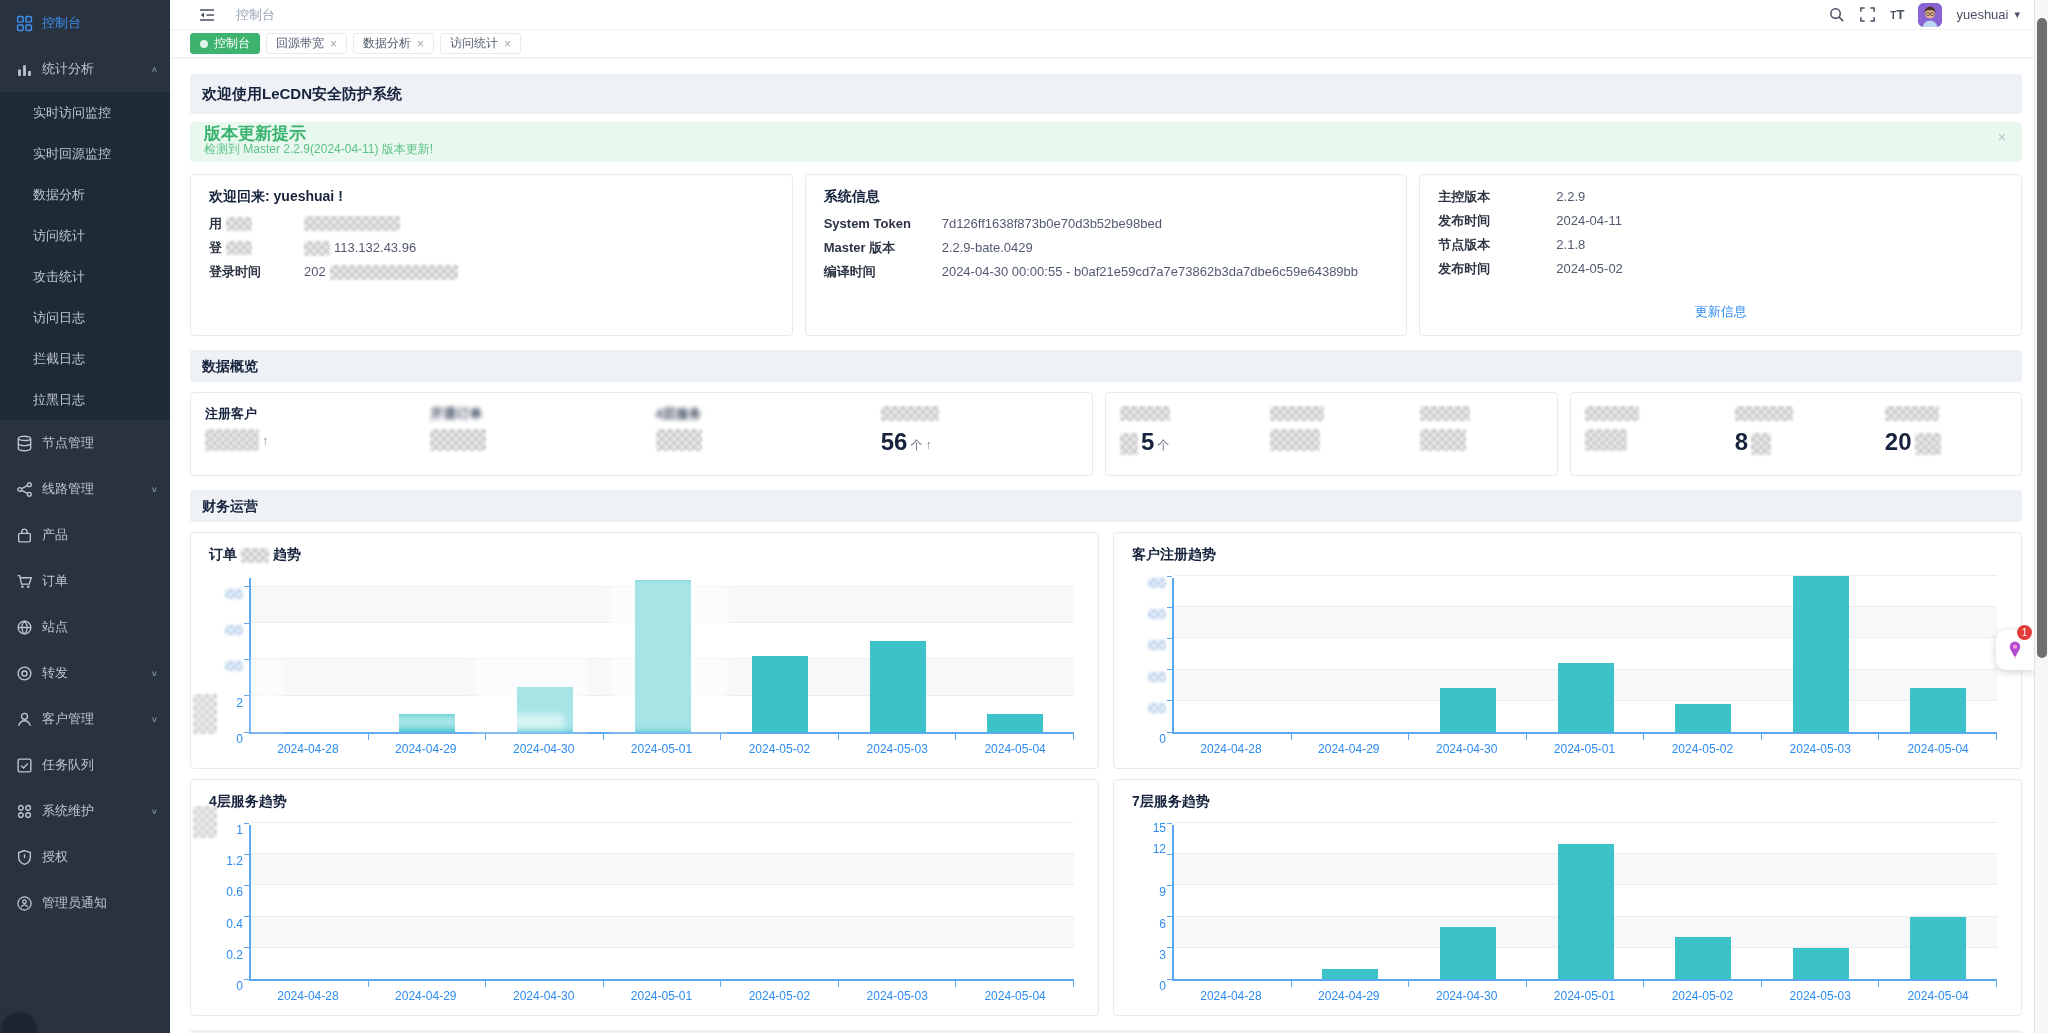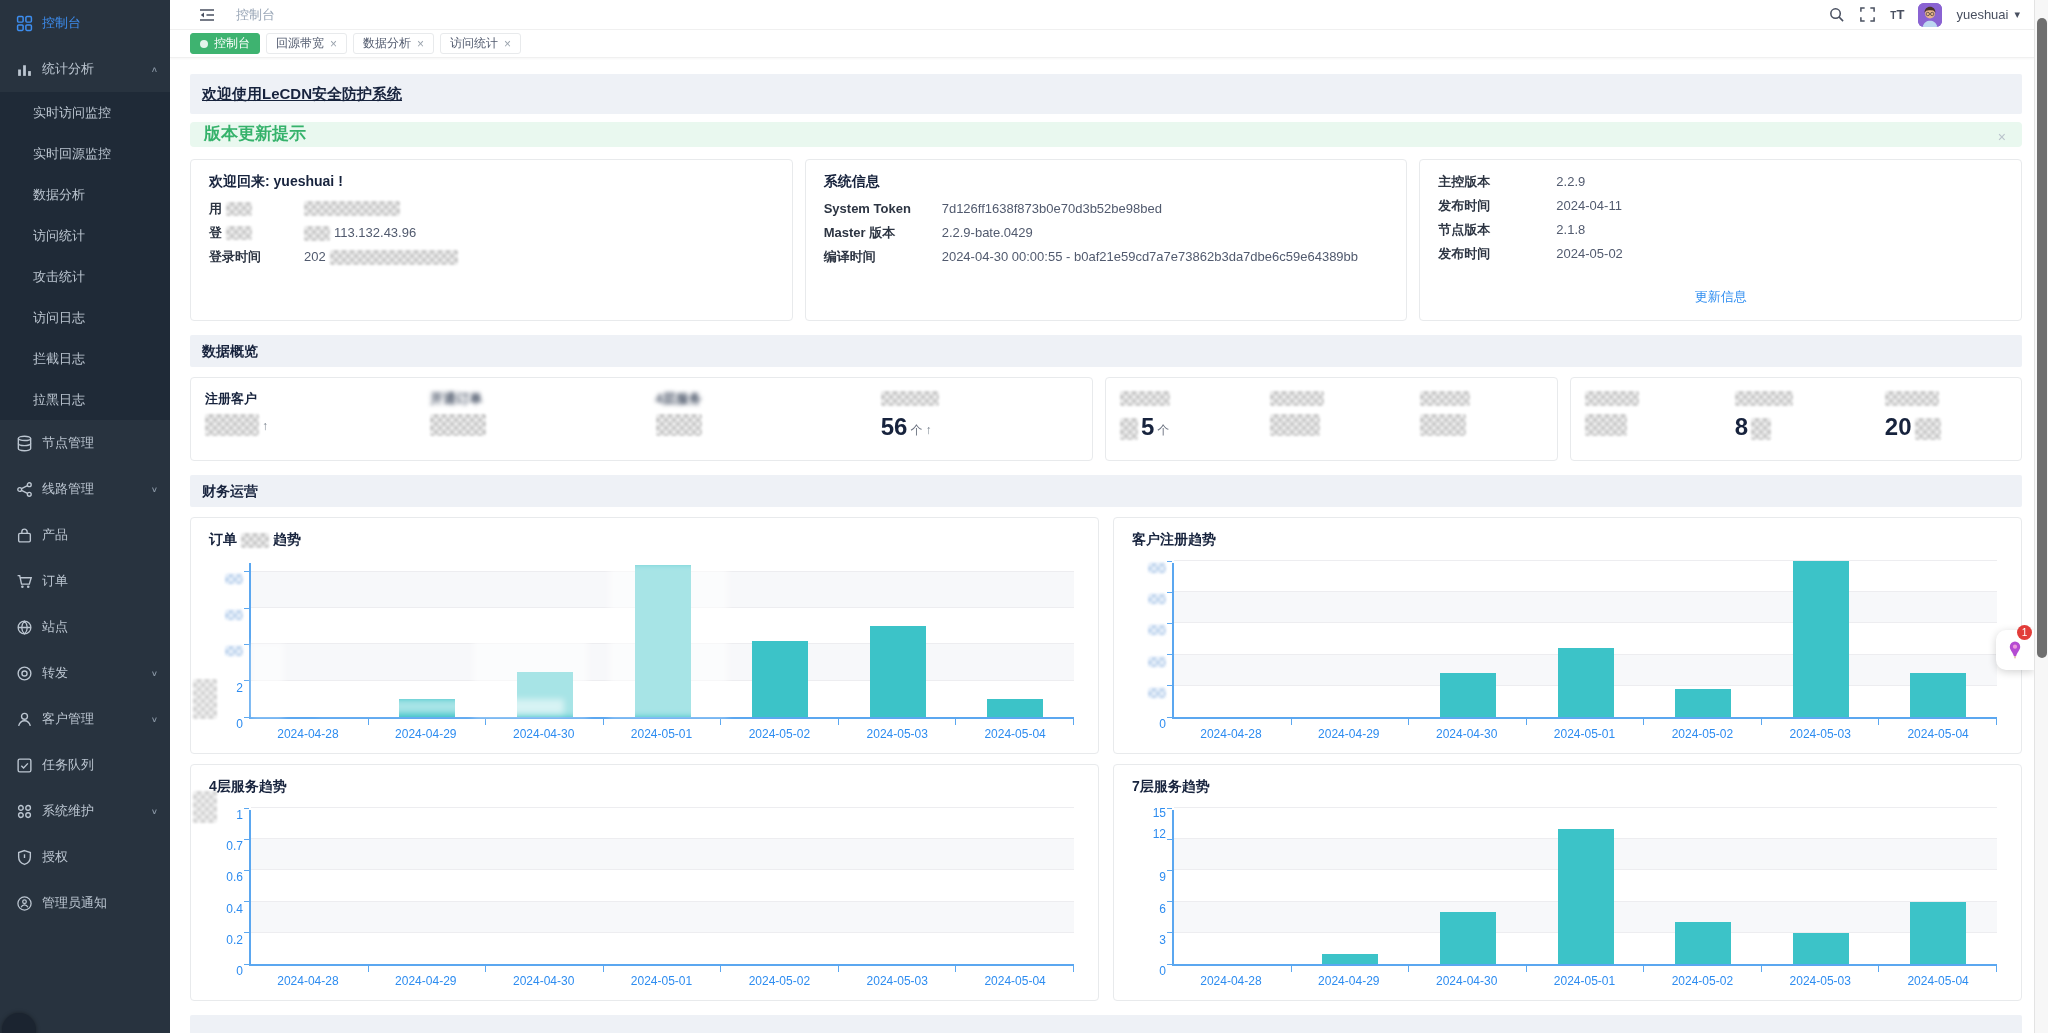--- a/index.html
+++ b/index.html
@@ -38,21 +38,21 @@
   .caret{font-size:11px;color:#495060;margin-left:-8px;cursor:pointer;}
   
   .tabbar{height:28px;display:flex;align-items:center;gap:6px;padding:0 14px 0 20px;border-bottom:1px solid #f0f0f0;box-shadow:0 1px 2px rgba(0,0,0,.04);}
   .tab{height:21px;display:flex;align-items:center;gap:6px;padding:0 9px;border:1px solid var(--border);border-radius:3px;background:#fff;font-size:12px;color:#515a6e;cursor:pointer;}
   .tab .close{color:#9aa3ad;font-size:12px;line-height:1;}
   .tab.active{background:var(--green);border-color:var(--green);color:#fff;}
   .tab .dot{width:8px;height:8px;border-radius:50%;background:rgba(255,255,255,.85);}
   
   .content{padding:0 12px 0 20px;}
   .section-strip{margin-top:14px;height:32px;line-height:32px;background:var(--strip-bg);border-radius:2px;padding-left:12px;font-weight:bold;font-size:14px;color:var(--title);}
-  .welcome-strip{margin-top:16px;height:40px;line-height:40px;font-size:15px;text-decoration:underline;}
+  .welcome-strip{margin-top:16px;height:40px;line-height:40px;font-size:15px;}
   .alert{margin-top:8px;background:var(--alert-bg);border-radius:4px;padding:4px 14px 5px;position:relative;}
   .alert-title{color:var(--alert-green);font-size:17px;font-weight:bold;line-height:16px;}
   .alert-msg{color:#5cc286;font-size:12px;line-height:15px;}
   .alert-close{position:absolute;right:16px;top:8px;color:#b9c2cb;font-size:14px;cursor:pointer;line-height:1;}
   .cards-row{margin-top:12px;display:flex;gap:12px;}
   .info-card{flex:1;border:1px solid var(--border);border-radius:4px;background:#fff;padding:13px 18px;height:162px;position:relative;}
   .card-title{font-weight:bold;font-size:14px;color:var(--title);margin-bottom:9px;}
   .info-row{display:flex;font-size:13px;color:var(--text);line-height:17px;margin-bottom:7px;align-items:center;}
   .info-row .lbl{font-weight:bold;color:#2c3442;flex:0 0 118px;display:flex;align-items:center;gap:4px;}
   .info-card.welcome .info-row .lbl{flex-basis:95px;}
@@ -333,20 +333,21 @@
         </div>
       </div>
 
     <div class="content">
       <div class="section-strip welcome-strip">
         <span>欢迎使用LeCDN安全防护系统</span>
       </div>
 
       <div class="alert">
         <div class="alert-title">版本更新提示</div>
+        <div class="alert-msg">检测到 Master 2.2.9(2024-04-11) 版本更新!</div>
         <span class="alert-close">×</span>
       </div>
 
       <div class="cards-row">
         <div class="info-card welcome">
           <div class="card-title">欢迎回来: yueshuai !</div>
           <div id="welcome-rows">
               <div class="info-row">
                 <span class="lbl">
                   <span>用</span>
@@ -671,21 +672,21 @@
               <div class="ytickmark" style="bottom: 30.7px;"></div>
               <div class="ylab" style="bottom: 24.2px;">0.2</div>
               <div class="gridline" style="bottom: 62.4px;"></div>
               <div class="ytickmark" style="bottom: 61.9px;"></div>
               <div class="ylab" style="bottom: 55.4px;">0.4</div>
               <div class="gridline" style="bottom: 93.6px;"></div>
               <div class="ytickmark" style="bottom: 93.1px;"></div>
               <div class="ylab" style="bottom: 86.6px;">0.6</div>
               <div class="gridline" style="bottom: 124.8px;"></div>
               <div class="ytickmark" style="bottom: 124.3px;"></div>
-              <div class="ylab" style="bottom: 117.8px;">0.7</div>
+              <div class="ylab" style="bottom: 117.8px;">1.2</div>
               <div class="gridline" style="bottom: 156px;"></div>
               <div class="ytickmark" style="bottom: 155.5px;"></div>
               <div class="ylab" style="bottom: 149px;">1</div>
               <div class="xtickmark" style="left: calc(14.2857% - 1px);"></div>
               <div class="xtickmark" style="left: calc(28.5714% - 1px);"></div>
               <div class="xtickmark" style="left: calc(42.8571% - 1px);"></div>
               <div class="xtickmark" style="left: calc(57.1429% - 1px);"></div>
               <div class="xtickmark" style="left: calc(71.4286% - 1px);"></div>
               <div class="xtickmark" style="left: calc(85.7143% - 1px);"></div>
               <div class="xtickmark" style="left: calc(100% - 1px);"></div>

